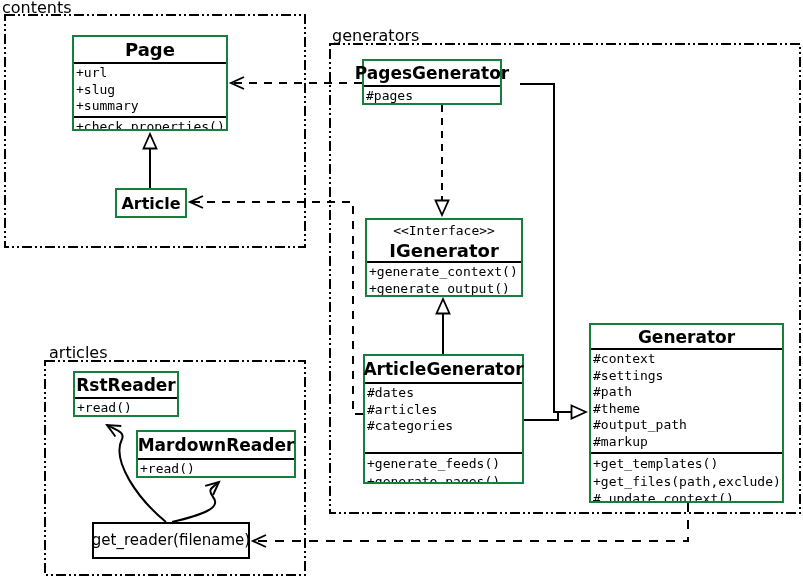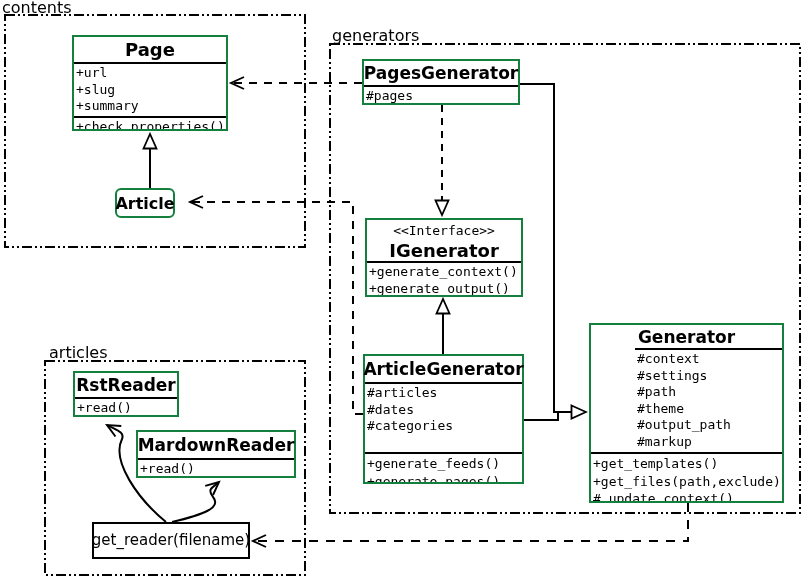--- a/index.html
+++ b/index.html
@@ -86,56 +86,56 @@
     <div class="uml-compart" style="height:50px;">
       <div class="member">+url</div>
       <div class="member">+slug</div>
       <div class="member">+summary</div>
     </div>
     <div class="uml-compart" style="flex:1 1 auto;">
       <div class="member">+check_properties()</div>
     </div>
   </div>
 
-  <div class="uml-box" style="left:115px;top:188px;width:60px;height:30px;border-radius:6px;">
+  <div class="uml-box" style="left:115px;top:188px;width:72px;height:30px;">
     <div class="uml-title small" style="flex:1 1 auto;">Article</div>
   </div>
 
-  <div class="uml-box" style="left:362px;top:59px;width:158px;height:46px;">
+  <div class="uml-box" style="left:362px;top:59px;width:140px;height:46px;">
     <div class="uml-title" style="height:24px;">PagesGenerator</div>
     <div class="uml-compart" style="flex:1 1 auto;">
       <div class="member">#pages</div>
     </div>
   </div>
 
   <div class="uml-box" style="left:365px;top:218px;width:158px;height:79px;">
     <div class="uml-stereo">&lt;&lt;Interface&gt;&gt;</div>
     <div class="uml-title" style="height:22px;font-size:18px;">IGenerator</div>
     <div class="uml-compart" style="flex:1 1 auto;">
       <div class="member">+generate_context()</div>
       <div class="member">+generate_output()</div>
     </div>
   </div>
 
   <div class="uml-box" style="left:363px;top:354px;width:161px;height:130px;">
     <div class="uml-title" style="height:26px;">ArticleGenerator</div>
     <div class="uml-compart" style="height:66px;">
+      <div class="member">#dates</div>
       <div class="member">#articles</div>
-      <div class="member">#dates</div>
       <div class="member">#categories</div>
     </div>
     <div class="uml-compart" style="flex:1 1 auto;">
       <div class="member tall">+generate_feeds()</div>
       <div class="member tall">+generate_pages()</div>
     </div>
   </div>
 
   <div class="uml-box" style="left:589px;top:323px;width:195px;height:180px;">
     <div class="uml-title" style="height:23px;">Generator</div>
-    <div class="uml-compart" style="height:100px;margin-left:44px;">
+    <div class="uml-compart" style="height:100px;">
       <div class="member">#context</div>
       <div class="member">#settings</div>
       <div class="member">#path</div>
       <div class="member">#theme</div>
       <div class="member">#output_path</div>
       <div class="member">#markup</div>
     </div>
     <div class="uml-compart" style="flex:1 1 auto;">
       <div class="member tall">+get_templates()</div>
       <div class="member tall">+get_files(path,exclude)</div>

